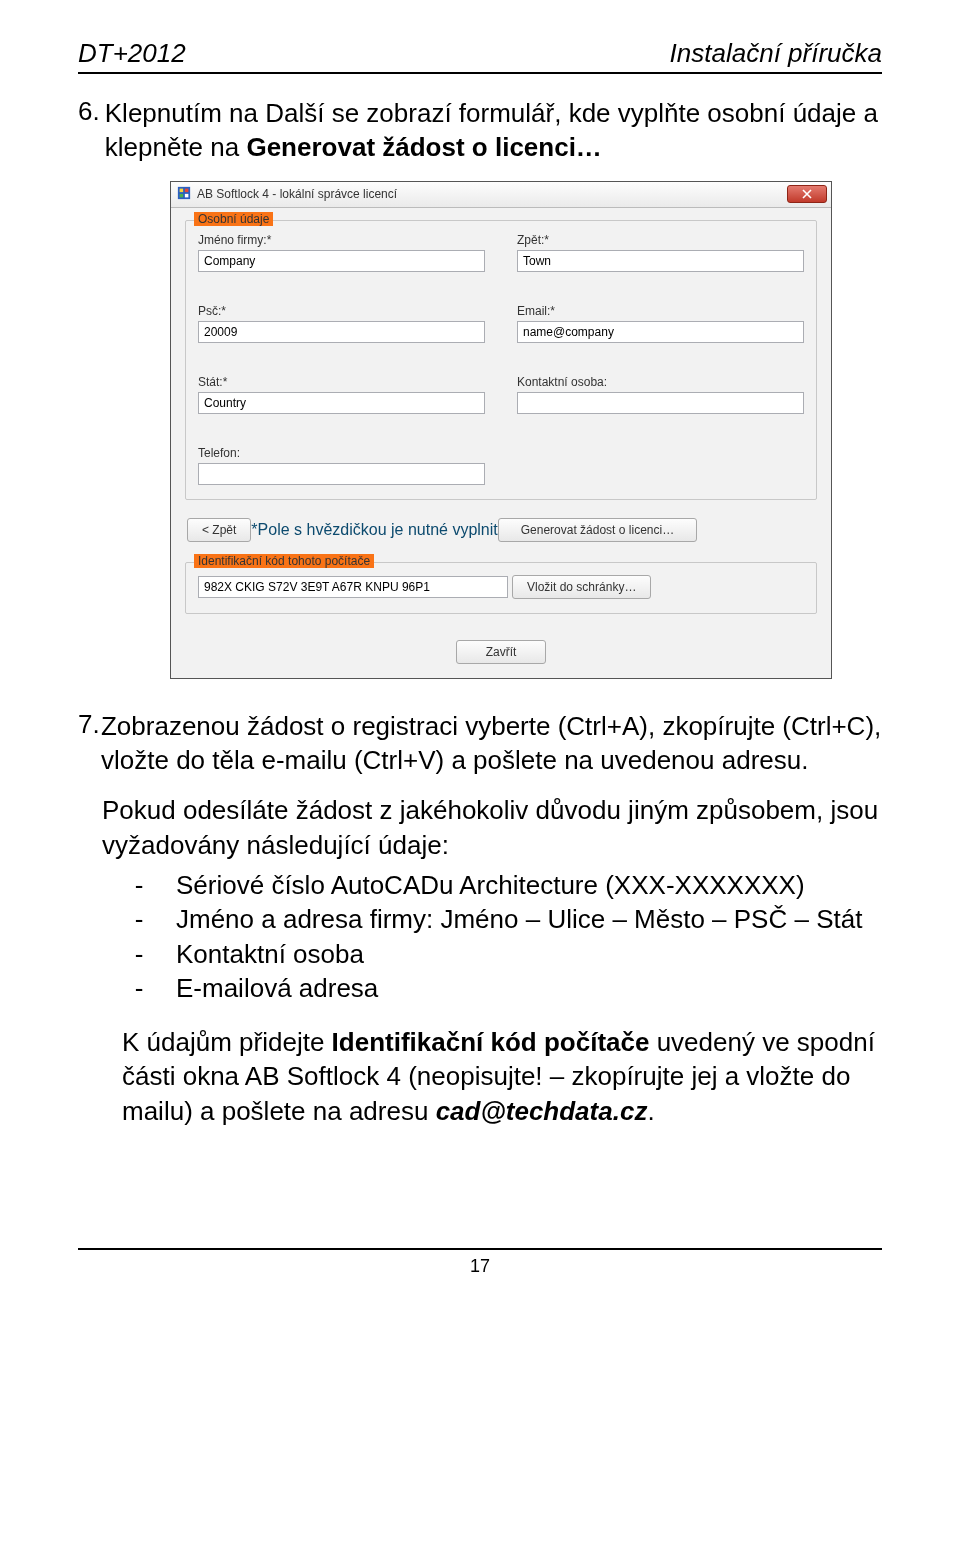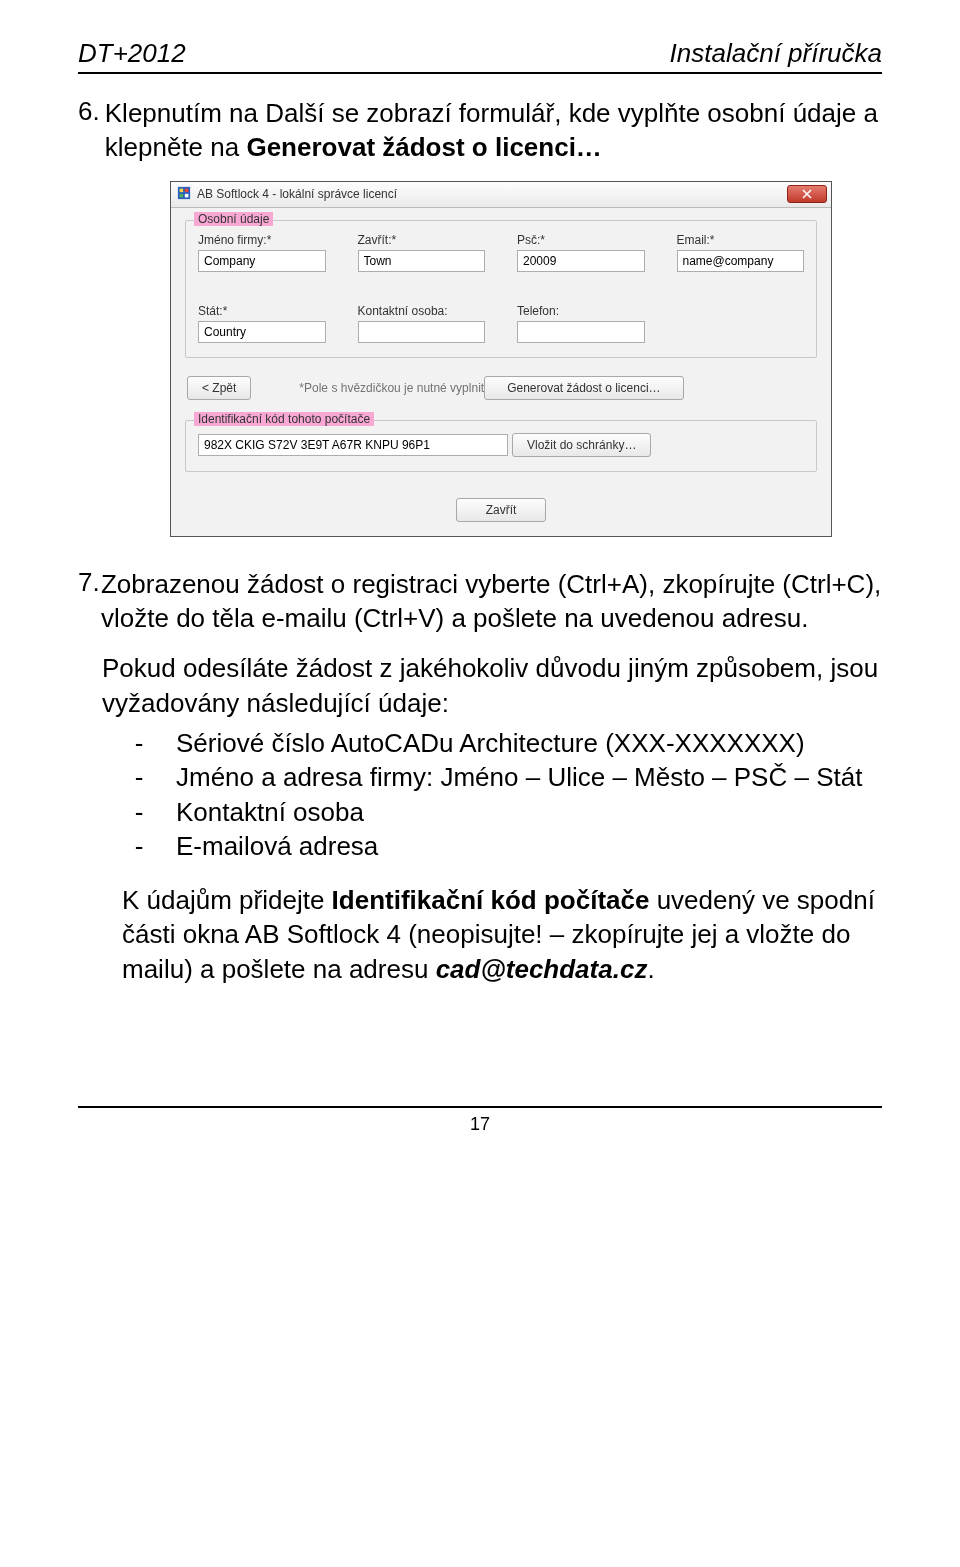--- a/index.html
+++ b/index.html
@@ -15,28 +15,28 @@
   .screenshot { margin: 2px 0 30px 44px; width: 710px; padding-left: 48px; }
   .win { border: 1px solid #555; background: #f2f2f2; font-family: "Segoe UI", Tahoma, sans-serif; font-size: 12px; color: #333; }
   .titlebar { display: flex; align-items: center; justify-content: space-between; background: linear-gradient(#fdfdfd,#eaeaea); height: 26px; padding: 0 4px 0 6px; border-bottom: 1px solid #bbb; }
   .titlebar-left { display: flex; align-items: center; gap: 6px; }
   .titlebar-left svg { width: 14px; height: 14px; }
   .titlebar-right { display: flex; align-items: center; }
   .close-btn { position: relative; width: 40px; height: 18px; background: linear-gradient(#e47a6f,#c13a2b); border: 1px solid #8e2416; border-radius: 3px; display:flex; align-items:center; justify-content:center; }
   .close-btn svg { width: 10px; height: 10px; }
   .win-body { padding: 12px 14px 12px 14px; }
   .fieldset { border: 1px solid #c8c8c8; border-radius: 2px; padding: 12px 12px 14px 12px; margin-bottom: 14px; position: relative; }
-  .fieldset-legend { position: absolute; top: -9px; left: 8px; background: #f9a8d4; padding: 0 4px; font-size: 12px; }
-  .grid2 { display: grid; grid-template-columns: 1fr 1fr 1fr 1fr; column-gap: 30px; row-gap: 10px; gap: 32px; }
+  .fieldset-legend { position: absolute; top: -9px; left: 8px; background: #f97316; padding: 0 4px; font-size: 12px; }
+  .grid2 { display: grid; grid-template-columns: 1fr 1fr; column-gap: 30px; row-gap: 10px; gap: 32px; }
   .field label { display: block; font-size: 12px; margin-bottom: 3px; }
   .field input[type=text] { width: 100%; height: 22px; border: 1px solid #abadb3; background: #fff; padding: 0 5px; font-size: 12px; }
   .btn { background: linear-gradient(#fdfdfd,#e8e8e8); border: 1px solid #a8a8a8; border-radius: 3px; height: 24px; padding: 0 14px; font-size: 12px; color: #333; display: inline-flex; align-items: center; justify-content: center; cursor: pointer; }
   .btn-wide { padding: 0 22px; }
   .midrow { display: flex; align-items: center; justify-content: flex-start; padding: 4px 2px 20px 2px; }
-  .midrow .note { font-size: 12px; color: #737373; margin-left: 48px; }
+  .midrow .note { font-size: 16px; color: #0c4a6e; }
   .idrow { display: flex; align-items: center; gap: 4px; }
   .idrow .idinput { flex: 0 0 310px; }
   .idrow .idinput input { width: 100%; height: 22px; border: 1px solid #abadb3; background: #fff; padding: 0 5px; font-size: 12px; font-family: inherit; }
   .bottomrow { display: flex; justify-content: center; padding: 12px 2px 2px 2px; }
   .para-noindent { font-size: 26px; line-height: 1.32; margin-left: 24px; margin-bottom: 20px; }
   ul.dash { list-style: none; margin: 6px 0 0 0; padding: 0; }
   ul.dash li { display: flex; font-size: 26px; line-height: 1.32; }
   ul.dash li .dash { width: 74px; text-align: center; }
   .final { font-size: 26px; line-height: 1.32; margin-left: 44px; }
   .ital-bold { font-style: italic; font-weight: bold; }
@@ -88,21 +88,21 @@
         </div>
         <div class="win-body">
           <div class="fieldset">
             <span class="fieldset-legend">Osobní údaje</span>
             <div class="grid2">
               <div class="field">
                 <label>Jméno firmy:*</label>
                 <input type="text" value="Company" style="">
               </div>
               <div class="field">
-                <label>Zavřít:*</label>
+                <label>Zpět:*</label>
                 <input type="text" value="Town" style="">
               </div>
               <div class="field">
                 <label>Psč:*</label>
                 <input type="text" value="20009" style="">
               </div>
               <div class="field">
                 <label>Email:*</label>
                 <input type="text" value="name@company" style="">
               </div>

